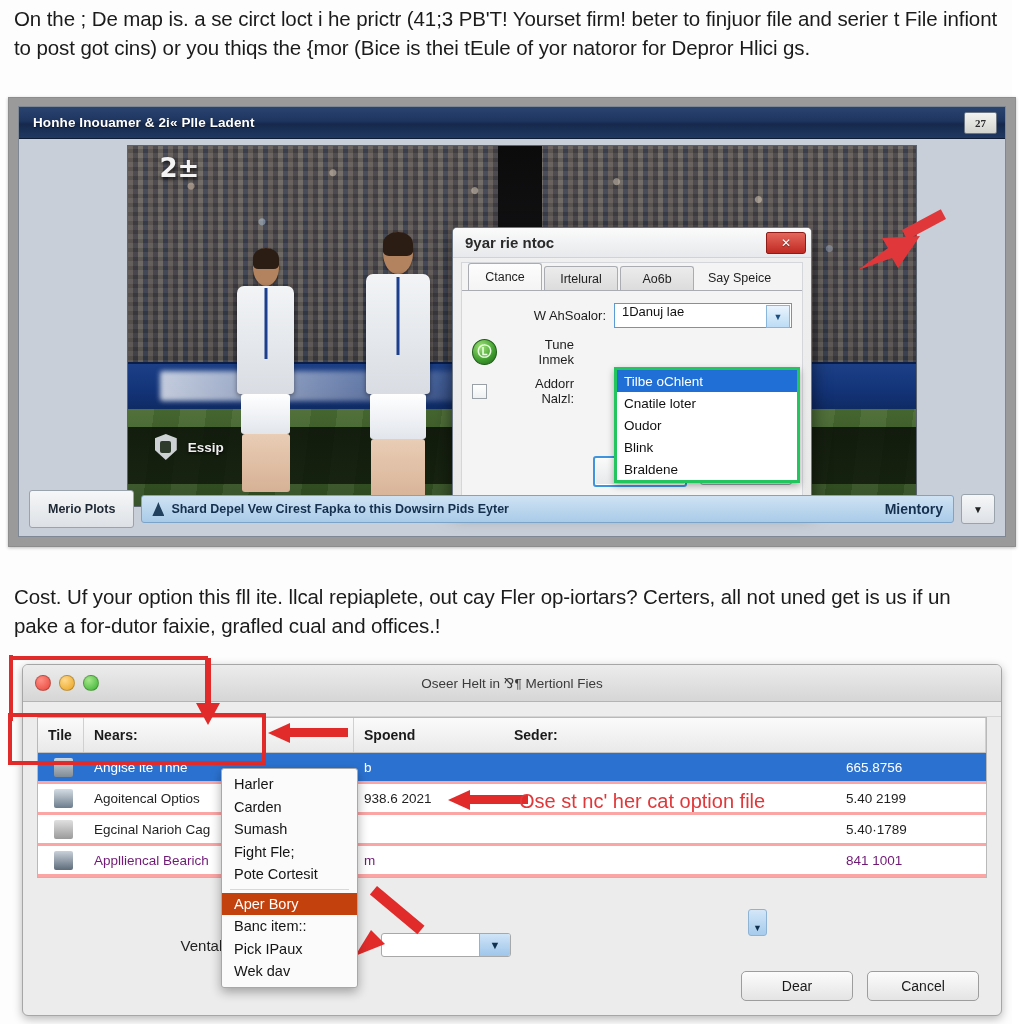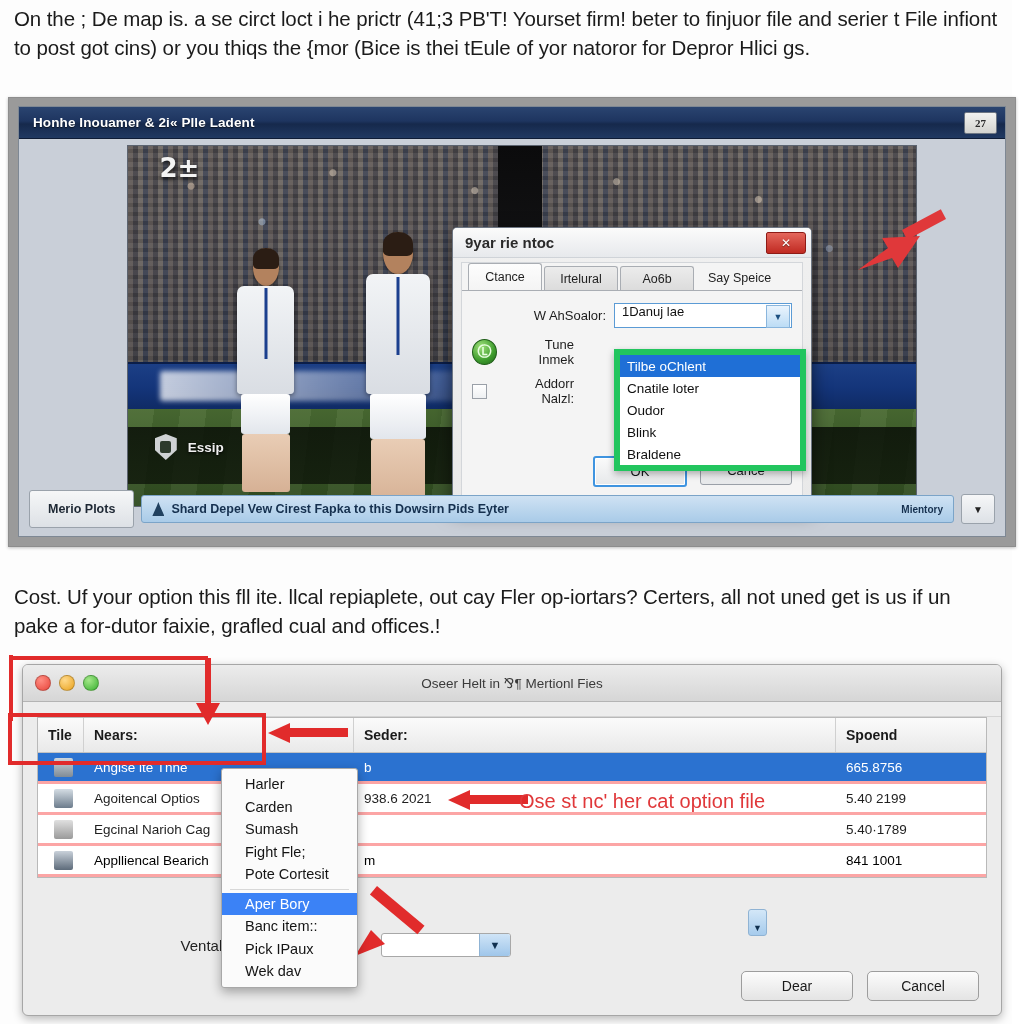--- a/index.html
+++ b/index.html
@@ -191,22 +191,22 @@
     background:radial-gradient(circle at 35% 28%,#9fe07a,#3e9c2d 60%,#20661a);
     border:1px solid #1d5d16;color:#e9ffe0;font-size:14px;font-weight:bold;
     display:flex;align-items:center;justify-content:center;
     font-family:"Liberation Serif",serif;margin-right:6px;
   }
   .chk{
     width:15px;height:15px;background:linear-gradient(180deg,#fff,#eef0f2);
     border:1px solid #9aa0a8;margin-right:6px;box-sizing:border-box;
   }
   .dropdown-open{
-    position:absolute;left:152px;top:58px;width:180px;
-    background:#ffffff;border:6px solid #22c55e;z-index:6;
+    position:absolute;left:152px;top:76px;width:180px;
+    background:#ffffff;border:3px solid #22c55e;z-index:6;
     box-shadow:0 3px 7px rgba(0,0,0,.3);
   }
   .dd-item{height:22px;display:flex;align-items:center;padding-left:7px;font-size:13.5px;color:#101010;}
   .dd-item.sel{background:#1f6fd6;color:#fff;}
   .dlg-buttons{position:absolute;left:0;right:10px;bottom:10px;display:flex;justify-content:flex-end;gap:13px;}
   .btn-ok,.btn-cancel{
     width:90px;height:27px;font-size:13px;color:#16191c;
     display:flex;align-items:center;justify-content:center;
     background:linear-gradient(180deg,#fafafa,#e6e8ea);
     border:1px solid #9aa0a8;border-radius:3px;
@@ -223,21 +223,21 @@
     background:linear-gradient(180deg,#f6f7f8,#dde1e6);
     border:1px solid #9aa2ab;border-radius:3px;
     display:flex;align-items:center;justify-content:center;white-space:nowrap;
   }
   .wb-wide{
     flex:1;height:28px;display:flex;align-items:center;justify-content:space-between;
     background:linear-gradient(180deg,#cfe2f3,#a9cbe8);
     border:1px solid #7ba4c8;border-radius:3px;padding:0 10px;box-sizing:border-box;
   }
   .wb-wide .lbl{font-size:12.5px;font-weight:bold;color:#15304f;display:flex;align-items:center;gap:7px;}
-  .wb-wide .right{font-size:10px;font-weight:bold;color:#15304f;}
+  .wb-wide .right{font-size:14px;font-weight:bold;color:#15304f;}
   .wb-caret{
     width:32px;height:28px;background:linear-gradient(180deg,#f6f7f8,#dde1e6);
     border:1px solid #9aa2ab;border-radius:3px;
     display:flex;align-items:center;justify-content:center;font-size:10px;color:#222;
   }
   .tiny-ico{width:12px;height:14px;background:#21415f;clip-path:polygon(50% 0,62% 26%,100% 100%,0 100%,38% 26%);}
 
   
   .macwin{
     position:absolute;left:22px;top:664px;width:980px;height:352px;
@@ -259,21 +259,21 @@
   .table{position:relative;margin:0 14px;border:1px solid #b9b9b9;background:#fff;}
   .thead{display:flex;height:34px;background:linear-gradient(180deg,#fbfbfb,#e9e9e9);border-bottom:1px solid #c2c2c2;}
   .th{font-size:14px;color:#1a1a1a;font-weight:bold;display:flex;align-items:center;padding-left:10px;box-sizing:border-box;border-right:1px solid #d0d0d0;}
   .c0{width:46px;}
   .c1{width:270px;}
   .c2{flex:1;}
   .c3{width:150px;border-right:none;}
   .trow{display:flex;height:28px;border-bottom:3px solid #fca5a5;}
   .trow.sel{background:#2b72d0;}
   .trow.sel .td{color:#fff;}
-  .trow.dim .td{color:#000000;}
+  .trow.dim .td{color:#701a75;}
   .td{font-size:13.5px;color:#1f1f1f;display:flex;align-items:center;padding-left:10px;box-sizing:border-box;overflow:hidden;white-space:nowrap;}
   .ficon{width:19px;height:19px;border-radius:2px;margin-left:6px;}
   .ficon.a{background:linear-gradient(180deg,#cdd6dd,#7f8b96);}
   .ficon.b{background:linear-gradient(180deg,#d5dde4,#6c7c8c);}
   .ficon.c{background:linear-gradient(180deg,#e0e0e0,#9a9a9a);}
   .ficon.d{background:linear-gradient(180deg,#c9d1da,#5d6b7a);}
 
   .macform{position:absolute;left:0;top:232px;width:100%;}
   .mrow{display:flex;align-items:center;height:32px;}
   .mlabel{width:300px;text-align:right;padding-right:14px;font-size:15px;color:#1f1f1f;box-sizing:border-box;}
@@ -298,22 +298,22 @@
     border:1px solid #9d9d9d;border-radius:5px;
     display:flex;align-items:center;justify-content:center;
   }
 
   
   .ctxmenu{
     position:absolute;left:221px;top:768px;width:137px;
     background:#fbfbfb;border:1px solid #a8a8a8;border-radius:3px;
     box-shadow:0 4px 11px rgba(0,0,0,.32);z-index:20;padding:4px 0;box-sizing:border-box;
   }
-  .ci{height:22.5px;display:flex;align-items:center;padding-left:23px;font-size:14.5px;color:#141414;white-space:nowrap;}
-  .ci.sel{background:#3b82f6;color:#fff;}
+  .ci{height:22.5px;display:flex;align-items:center;padding-left:12px;font-size:14.5px;color:#141414;white-space:nowrap;}
+  .ci.sel{background:#c2410c;color:#fff;}
   .ci-sep{height:1px;background:#d8d8d8;margin:3px 8px;}
 
   
   .ann-text{
     position:absolute;color:#e0383a;font-size:20px;white-space:nowrap;
   }
   .ann-box{position:absolute;border:4px solid #e12b2b;box-sizing:border-box;}
   .ann-arrow{position:absolute;}
   svg{display:block;overflow:visible;}
 </style>
@@ -447,22 +447,22 @@
         <div class="dot g"></div>
       </div>
       <div class="mac-title-text">Oseer Helt in ⅋¶ Mertionl Fies</div>
     </div>
     <div class="mac-spacer"></div>
 
     <div class="table">
       <div class="thead">
         <div class="th c0">Tile</div>
         <div class="th c1">Nears:</div>
+        <div class="th c3">Spoend</div>
         <div class="th c2">Seder:</div>
-        <div class="th c3">Spoend</div>
       </div>
 
       <div class="trow sel">
         <div class="td c0">
             <span class="ficon a"></span>
           </div>
         <div class="td c1">Anglse lte Tnne</div>
         <div class="td c2">b</div>
         <div class="td c3">665.8756</div>
       </div>

